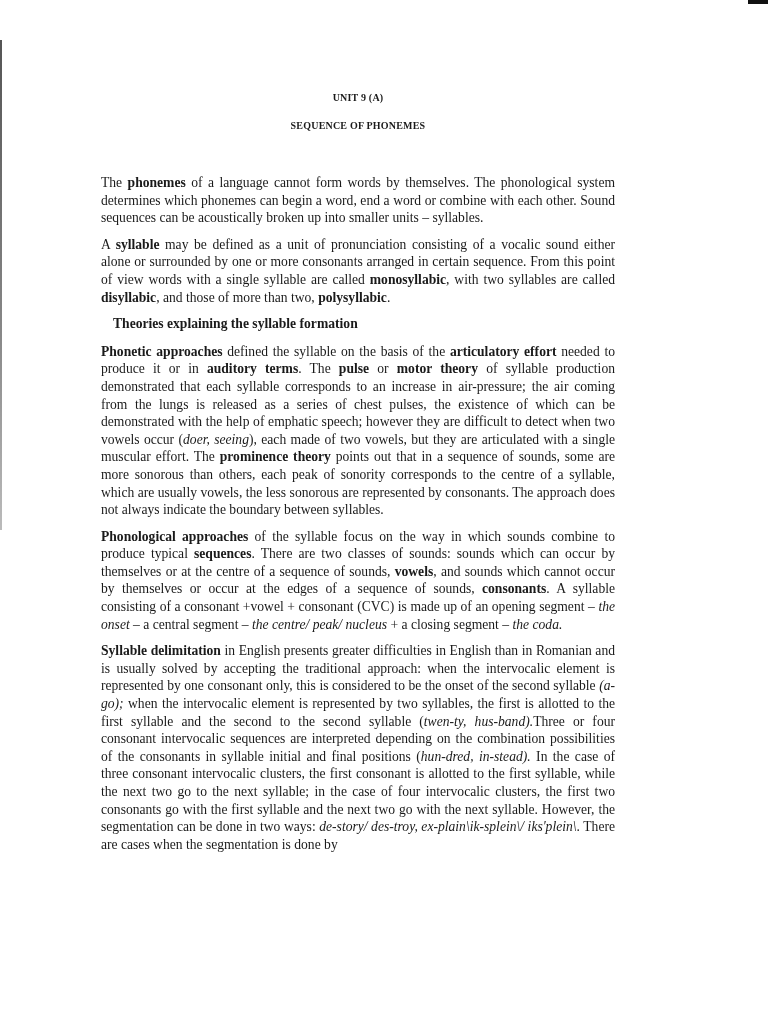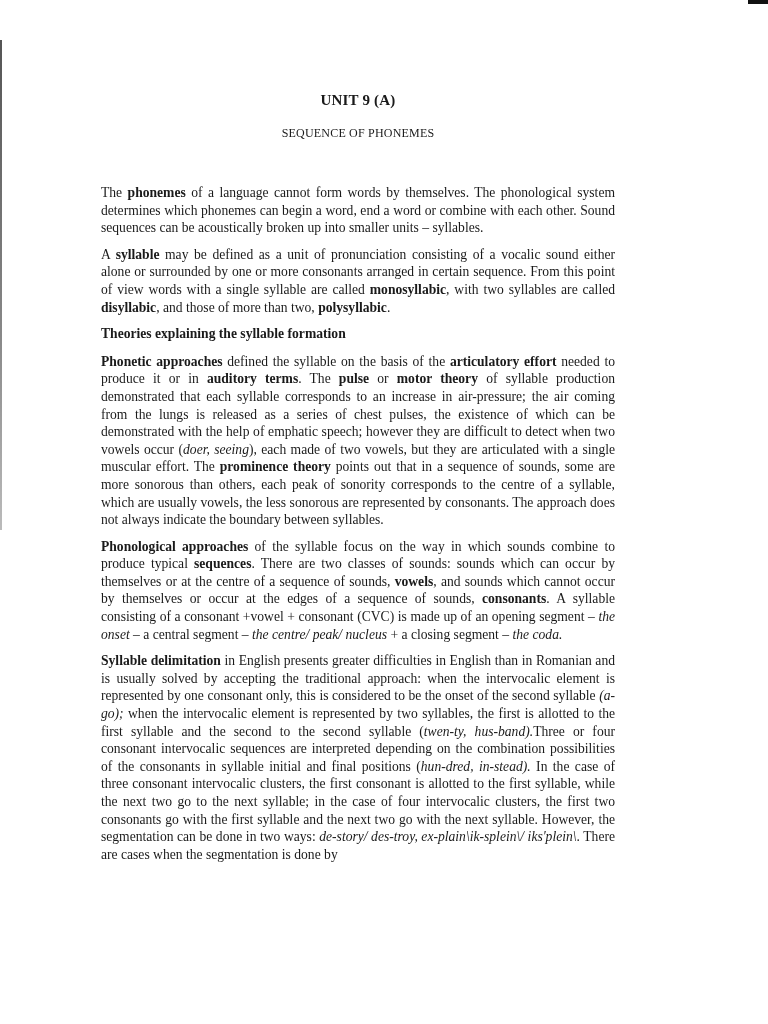--- a/index.html
+++ b/index.html
@@ -33,41 +33,41 @@
     }
     .page {
       position: absolute;
       left: 101px;
       top: 92px;
       width: 514px;
     }
     .unit-title {
       text-align: center;
       font-weight: bold;
-      font-size: 15px;
+      font-size: 10px;
       margin: 0 0 17px 0;
       letter-spacing: 0.2px;
     }
     .doc-title {
       text-align: center;
-      font-weight: normal;
-      font-size: 12px;
+      font-weight: bold;
+      font-size: 10px;
       margin: 8px 0 43px 0;
       letter-spacing: 0.2px;
     }
     p {
       margin: 0 0 9px 0;
       font-size: 13.6px;
       line-height: 17.6px;
       text-align: justify;
     }
     .section-heading {
       font-weight: bold;
       font-size: 13.6px;
-      margin: 0 0 10px 0;
+      margin: 0 0 10px 12px;
       line-height: 17.6px;
     }
     b { font-weight: bold; font-family: Liberation Serif, serif; }
     i { }
   </style>
 </head>
 <body>
 
 <div class="scan-edge-left"></div>
 <div class="scan-mark-top"></div>

